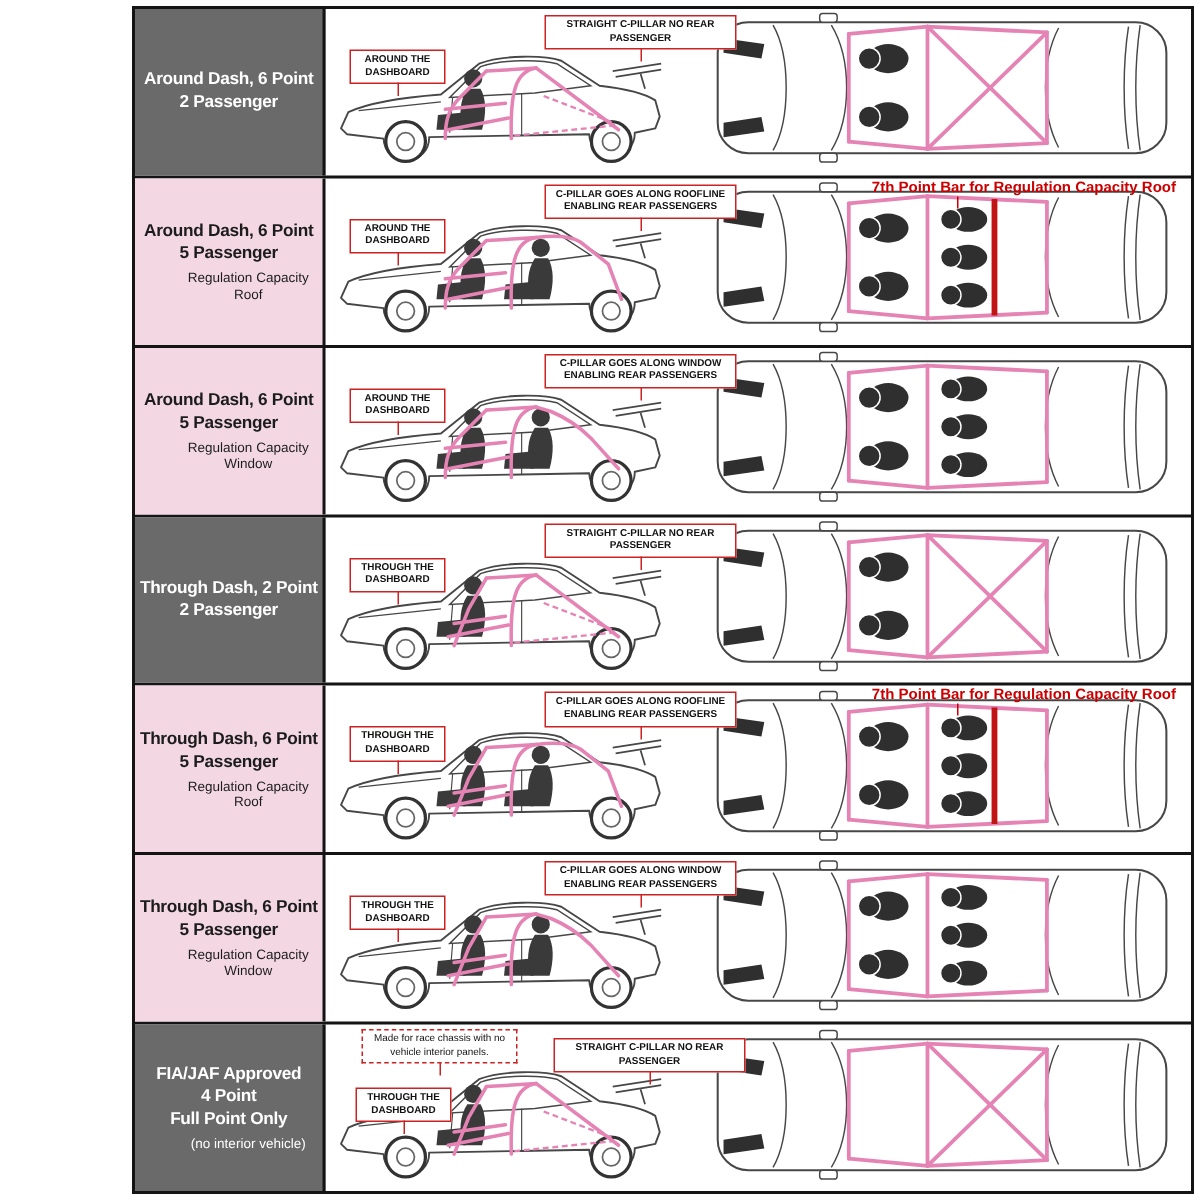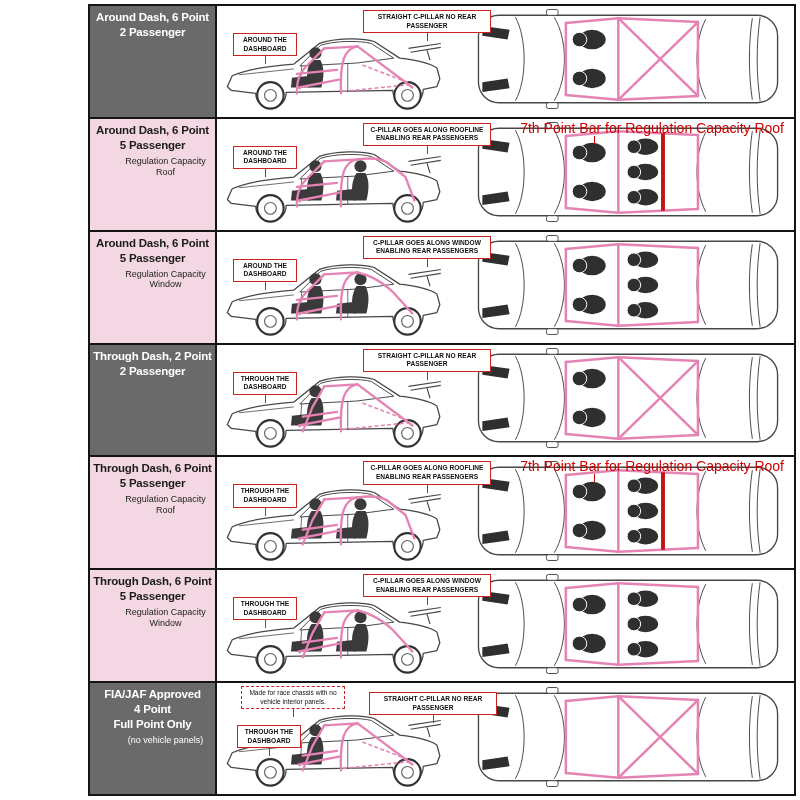--- a/index.html
+++ b/index.html
@@ -3,38 +3,38 @@
 <meta charset="utf-8">
 <style>
   html,body{margin:0;padding:0;background:#fff;}
   .page{position:relative;width:800px;height:800px;background:#fff;overflow:hidden;
         font-family:"Liberation Sans",sans-serif;}
   .table{position:absolute;left:88px;top:4px;width:708px;height:792px;
          border:2px solid #141414;display:flex;flex-direction:column;box-sizing:border-box;background:#fff;}
   .row{flex:1;display:flex;border-bottom:2px solid #141414;position:relative;min-height:0;}
   .row:last-child{border-bottom:none;border-radius:24px;}
   .label-cell{width:127px;flex:0 0 127px;border-right:2px solid #141414;display:flex;
-              flex-direction:column;align-items:center;text-align:center;
+              flex-direction:column;justify-content:center;align-items:center;text-align:center;
               padding:4px;box-sizing:border-box;}
   .label-cell.dark{background:#6a6a6a;color:#ffffff;}
   .label-cell.pink{background:#f3d8e4;color:#1c1c1c;}
   .title-line{font-weight:bold;font-size:11.5px;line-height:1.3;letter-spacing:-0.2px;white-space:nowrap;}
   .subtitle{font-size:9px;margin-top:3px;line-height:1.2;padding-left:26px;}
   .content-cell{flex:1;position:relative;min-width:0;}
   .side-wrap{position:absolute;left:2px;bottom:1px;z-index:1;}
   .top-wrap{position:absolute;right:3px;top:50%;transform:translateY(-50%);z-index:1;}
   .callout{position:absolute;background:#fff;border:1.4px solid #cc2222;color:#111;
            font-size:6.6px;font-weight:bold;text-align:center;padding:2px 3px;line-height:1.3;z-index:3;}
   .callout::after{content:"";position:absolute;left:50%;top:100%;width:1px;height:9px;background:#cc2222;}
   .callout.dash{left:16px;top:27px;width:56px;}
   .callout.pillar{left:146px;top:4px;max-width:120px;}
   .callout.extra{left:24px;top:3px;width:96px;border-style:dashed;font-weight:normal;}
   .row7 .callout.dash{left:20px;top:42px;}
   .row7 .callout.pillar{left:152px;top:9px;}
-  .top-note{position:absolute;right:10px;top:1px;color:#cc0000;font-size:14px;font-weight:normal;z-index:3;}
+  .top-note{position:absolute;right:10px;top:1px;color:#cc0000;font-size:10px;font-weight:bold;z-index:3;}
   .top-note::after{content:"";position:absolute;left:28%;top:100%;width:1px;height:8px;background:#cc0000;}
 </style>
 </head>
 <body>
 
 <div class="page">
   <div class="table" id="table">
       <div class="row row1">
         <div class="label-cell dark">
           <div class="title-line">Around Dash, 6 Point</div>
@@ -385,21 +385,21 @@
             </svg></div>
           <div class="callout dash">THROUGH THE DASHBOARD</div>
           <div class="callout pillar">C-PILLAR GOES ALONG WINDOW ENABLING REAR PASSENGERS</div>
         </div>
       </div>
       <div class="row row7">
         <div class="label-cell dark">
           <div class="title-line">FIA/JAF Approved</div>
           <div class="title-line">4 Point</div>
           <div class="title-line">Full Point Only</div>
-          <div class="subtitle">(no vehicle panels)</div>
+          <div class="subtitle">(no interior vehicle)</div>
         </div>
         <div class="content-cell">
           <div class="side-wrap"><svg viewBox="0 0 240 96" width="236" height="94">
               <path d="M8,70 L13,59 C26,53 50,49 76,47 L102,26 C118,20 146,20 158,24 L184,41 C202,43 216,47 222,51 L225,62 L222,70 L208,73 A15,15 0 0 1 177,74 L68,76 A15,15 0 0 1 37,77 L12,74 Z" fill="#fff" stroke="#474747" stroke-width="1.3" stroke-linejoin="round"></path>
               <path d="M193,31 L226,26 M195,35 L226,30 M212,33 L215,43" stroke="#474747" stroke-width="1.2" fill="none"></path>
               <path d="M82,49 L103,28 C117,23 144,23 155,26 L178,41 L140,46 Z" fill="#fff" stroke="#474747" stroke-width="1"></path>
               <path d="M84,49 L82,73 M131,46 L131,75 M20,58 L76,52" stroke="#474747" stroke-width="0.8" fill="none"></path>
               <circle cx="52" cy="79" r="13.5" fill="#fff" stroke="#333" stroke-width="2.2"></circle>
               <circle cx="52" cy="79" r="6" fill="none" stroke="#666" stroke-width="1.2"></circle>
               <circle cx="192" cy="79" r="13.5" fill="#fff" stroke="#333" stroke-width="2.2"></circle>

